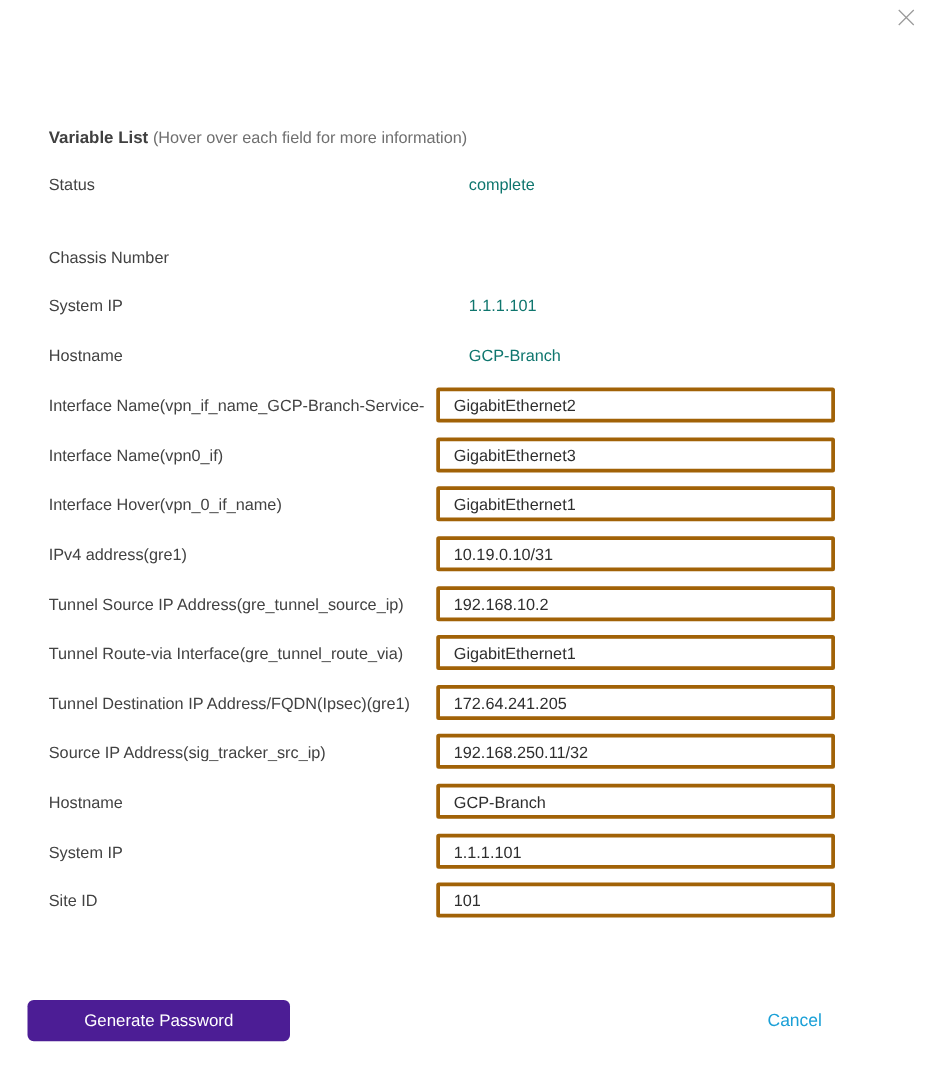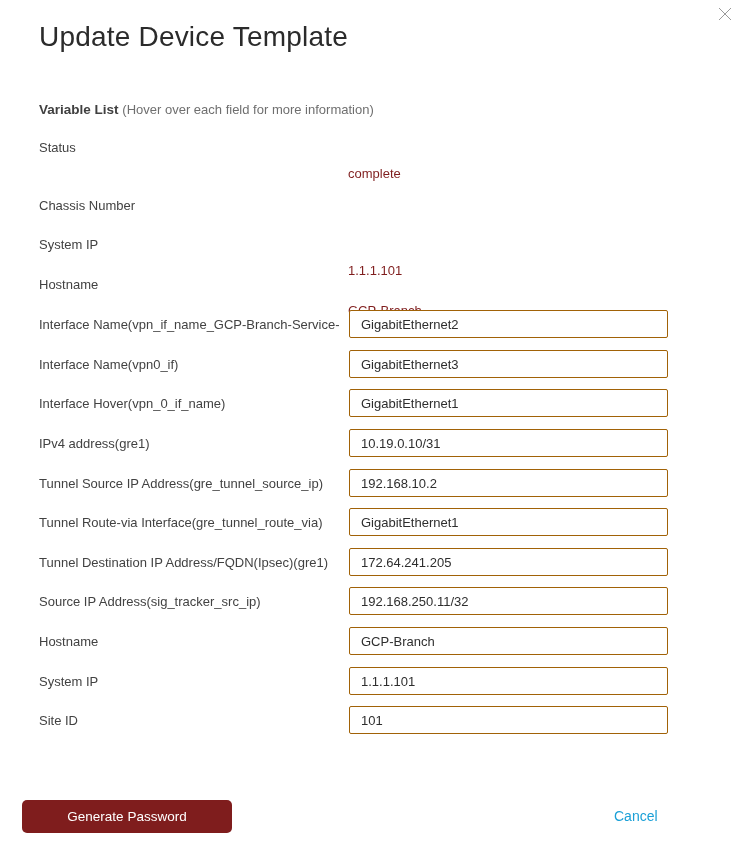--- a/index.html
+++ b/index.html
@@ -36,41 +36,40 @@
   .row { position: absolute; left: 0; width: 752px; }
 
   .row-label {
     position: absolute; left: 39px;
     width: 309px;
     font-size: 13px; color: #424242;
     white-space: nowrap; overflow: hidden;
     line-height: 15px;
   }
   .row-value {
-    position: absolute; left: 348px;
-    font-size: 13px; color: #7f1d1d;
+    position: absolute; left: 375px;
+    font-size: 13px; color: #0f766e;
     line-height: 15px;
-    margin-top: 26px;
   }
 
   .row-input {
     position: absolute; left: 349px;
     width: 319px; height: 28px;
-    border: 1px solid #a16207;
+    border: 3px solid #a16207;
     border-radius: 2px;
     background: #fff;
     font-family: "Liberation Sans", sans-serif;
     font-size: 13px; color: #2e2e2e;
     padding: 0 10px 0 11px;
     outline: none;
   }
 
   .btn {
     position: absolute;
-    background: #7f1d1d;
+    background: #4c1d95;
     color: #ffffff;
     border: none;
     border-radius: 5px;
     font-family: "Liberation Sans", sans-serif;
     font-size: 13.5px;
     cursor: pointer;
   }
   .btn-generate { left: 22px; top: 800px; width: 210px; height: 33px; }
   .btn-update   { left: 432px; top: 801px; width: 126px; height: 32px; }
   .link-cancel {
@@ -85,21 +84,20 @@
 
 <div class="dialog">
 
   <div class="close-btn">
     <svg width="14" height="14" viewBox="0 0 14 14">
       <line x1="1" y1="1" x2="13" y2="13" stroke="#9a9a9a" stroke-width="1"></line>
       <line x1="13" y1="1" x2="1" y2="13" stroke="#9a9a9a" stroke-width="1"></line>
     </svg>
   </div>
 
-  <div class="dialog-title">Update Device Template</div>
 
   <div class="section-heading">
     <b>Variable List</b>
     <span class="hint">(Hover over each field for more information)</span>
   </div>
 
   <div class="row" style="top:140px">
     <span class="row-label">Status</span>
     <span class="row-value">complete</span>
   </div>

